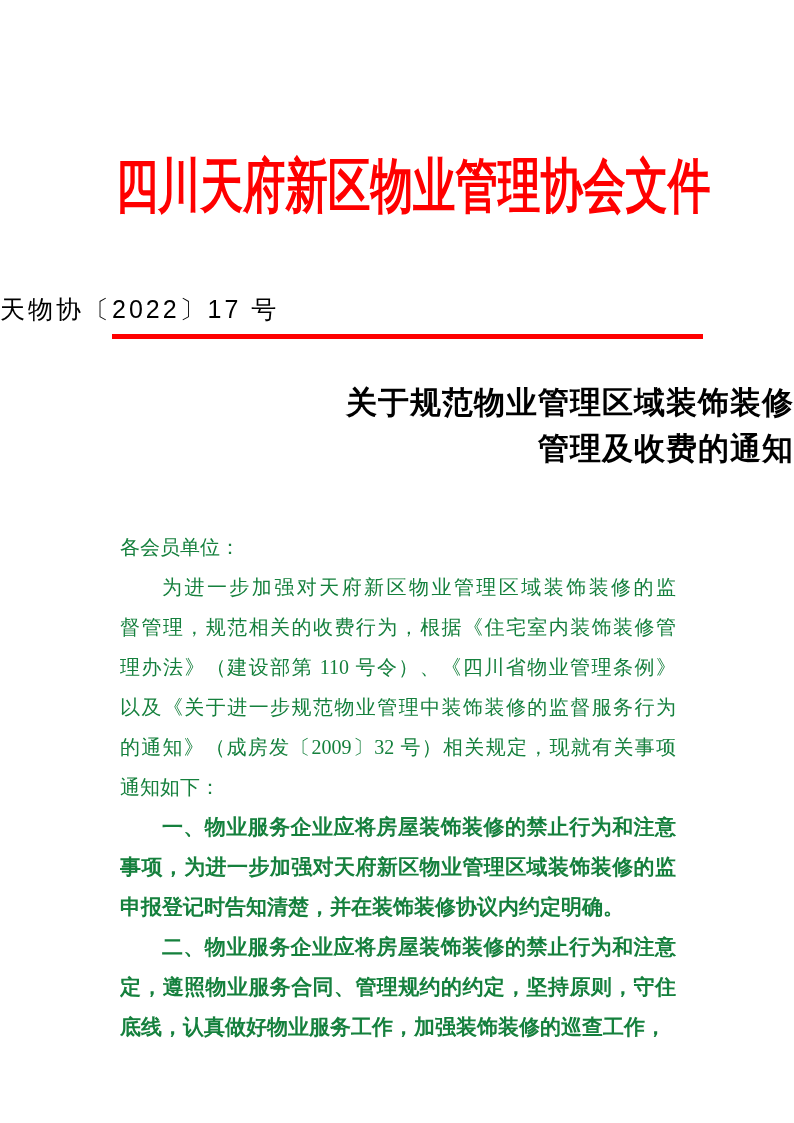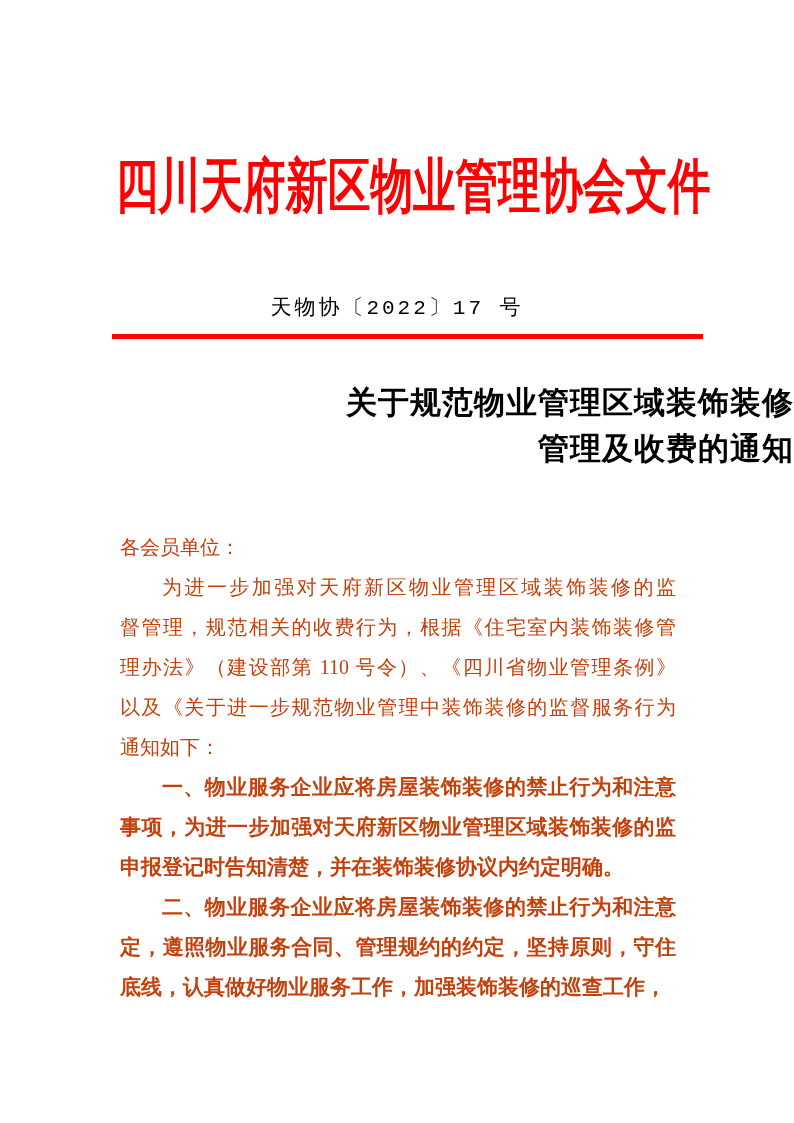--- a/index.html
+++ b/index.html
@@ -36,23 +36,22 @@
     transform-origin: 50% 50%;
     letter-spacing: 0px;
     white-space: nowrap;
   }
   
   .doc-number {
     position: absolute;
     top: 293px;
     left: 0;
     width: 100%;
-    text-align: center;
-    font-family: Liberation Mono, monospace;
-    font-size: 21px;
+    font-family: Liberation Sans, sans-serif;
+    font-size: 25px;
     letter-spacing: 3px;
     color: #000000;
   }
   
   .red-rule {
     position: absolute;
     top: 334px;
     left: 112px;
     width: 591px;
     height: 5px;
@@ -81,21 +80,21 @@
     position: absolute;
     top: 527px;
     left: 120px;
     width: 556px;
   }
   .line {
     height: 40px;
     line-height: 40px;
     font-size: 20px;
     font-family: "Liberation Serif", serif;
-    color: #c2410c;
+    color: #15803d;
     overflow: hidden;
   }
   .line.jfull {
     text-align: justify;
     text-align-last: justify;
     text-justify: inter-character;
   }
   .line.indent {
     padding-left: 42px;
     width: 514px;
@@ -123,20 +122,21 @@
     <span class="title-line">关于规范物业管理区域装饰装修</span>
     <span class="title-line">管理及收费的通知</span>
   </h1>
 
   <div class="body-block">
     <div class="line">各会员单位：</div>
     <div class="line indent jfull">为进一步加强对天府新区物业管理区域装饰装修的监</div>
     <div class="line jfull">督管理，规范相关的收费行为，根据《住宅室内装饰装修管</div>
     <div class="line jfull">理办法》（建设部第 110 号令）、《四川省物业管理条例》</div>
     <div class="line jfull">以及《关于进一步规范物业管理中装饰装修的监督服务行为</div>
+    <div class="line jfull">的通知》（成房发〔2009〕32 号）相关规定，现就有关事项</div>
     <div class="line">通知如下：</div>
     <div class="line bold indent jfull">一、物业服务企业应将房屋装饰装修的禁止行为和注意</div>
     <div class="line bold jfull">事项，为进一步加强对天府新区物业管理区域装饰装修的监</div>
     <div class="line bold">申报登记时告知清楚，并在装饰装修协议内约定明确。</div>
     <div class="line bold indent jfull">二、物业服务企业应将房屋装饰装修的禁止行为和注意</div>
     <div class="line bold jfull">定，遵照物业服务合同、管理规约的约定，坚持原则，守住</div>
     <div class="line bold">底线，认真做好物业服务工作，加强装饰装修的巡查工作，</div>
   </div>
 
 </div>

